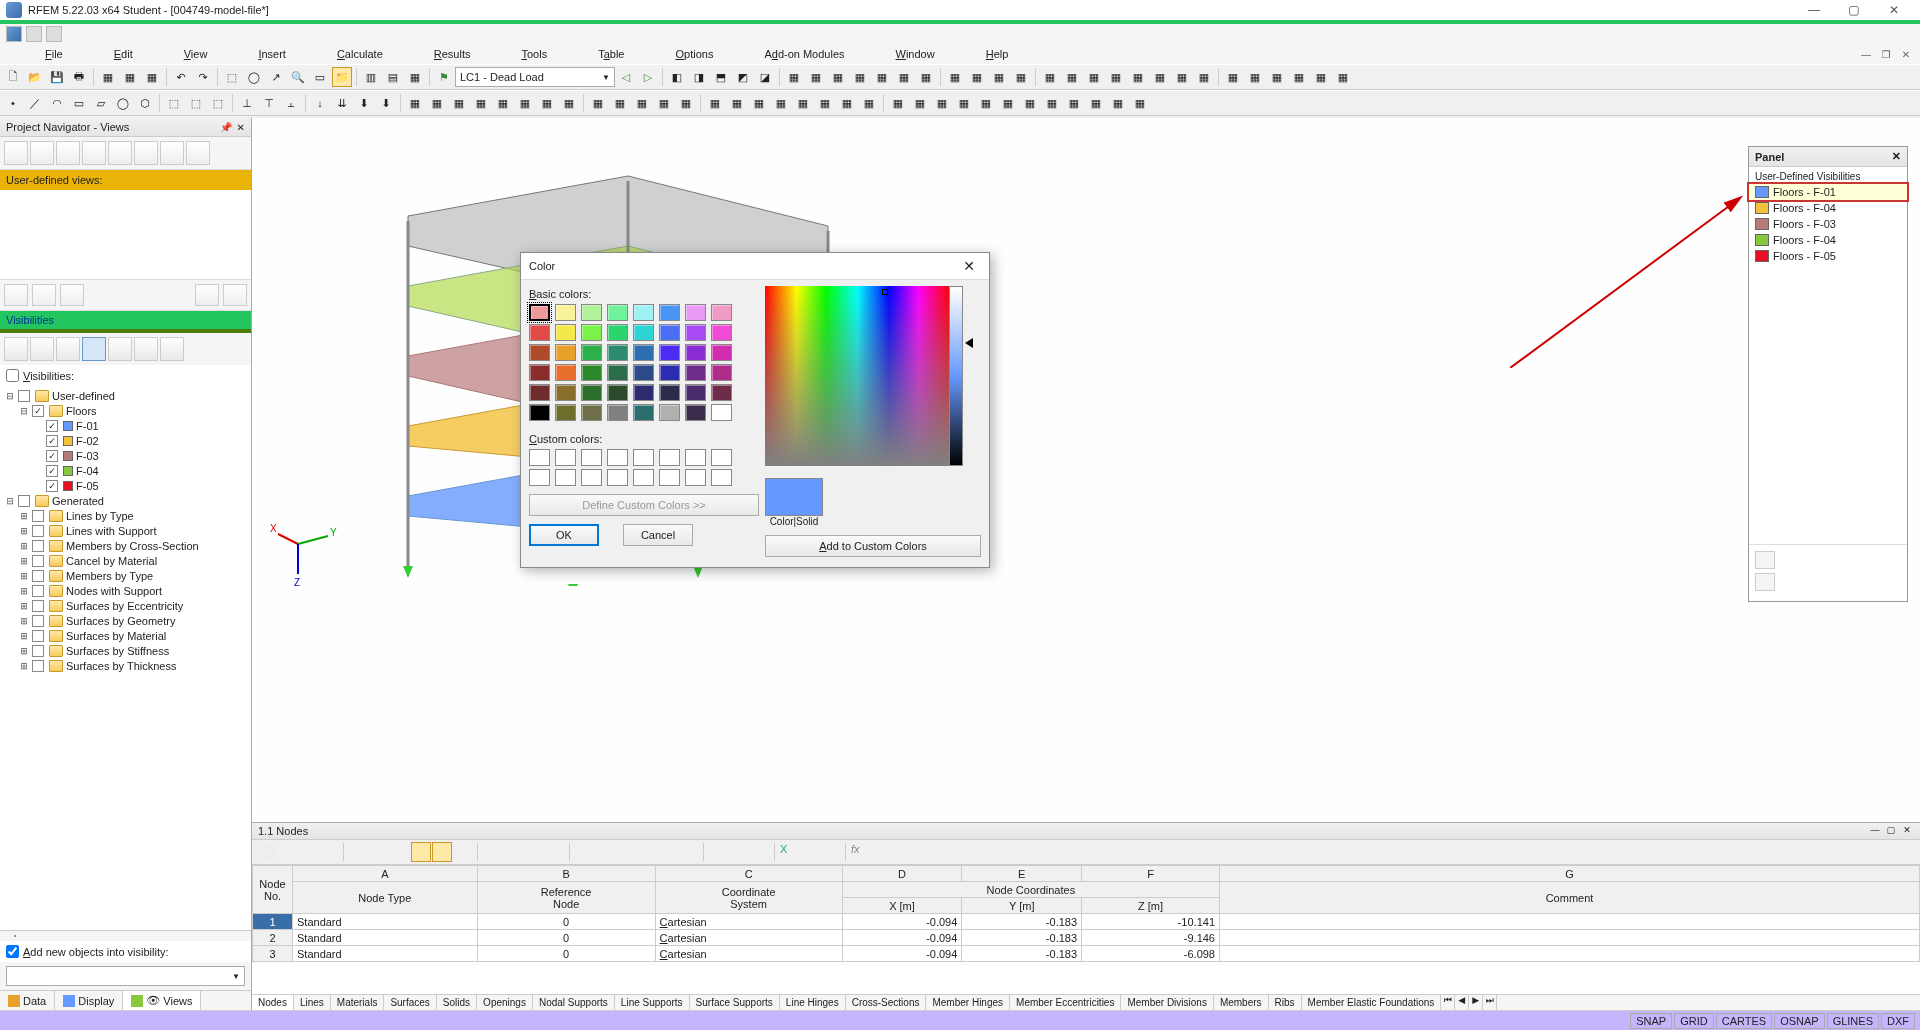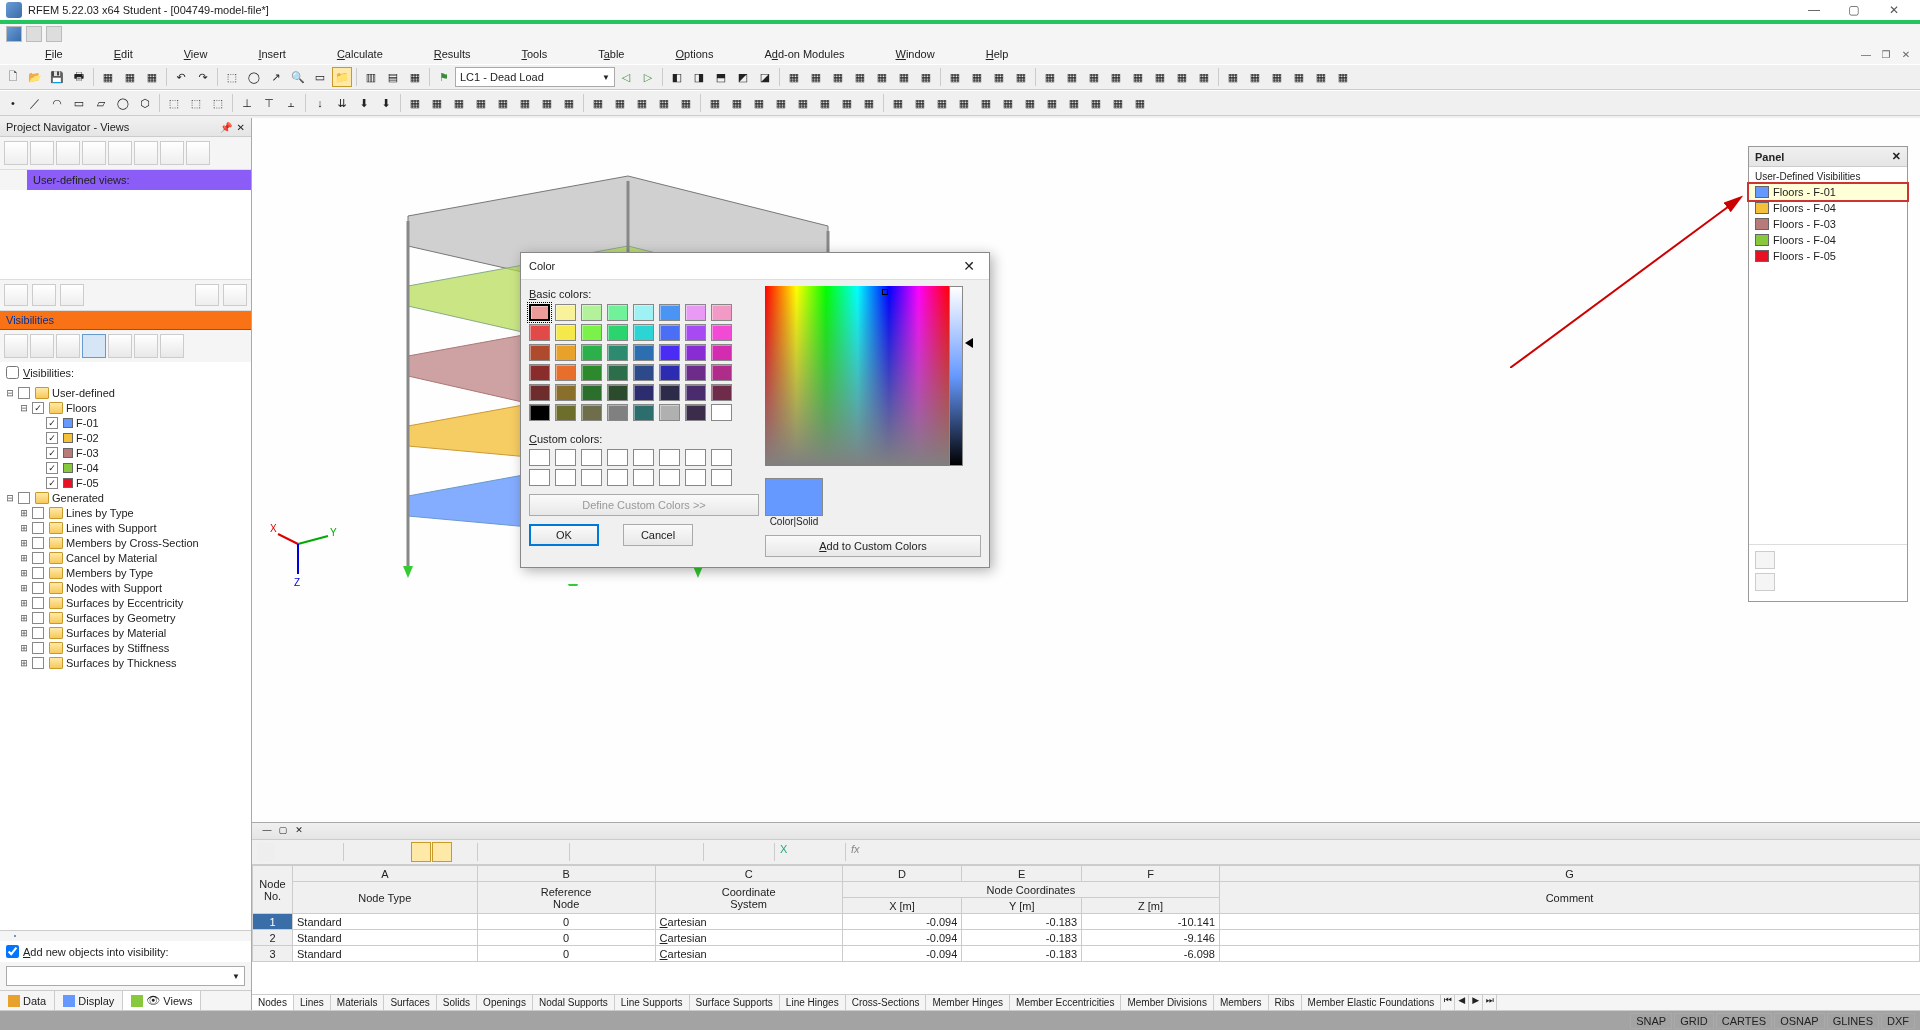--- a/index.html
+++ b/index.html
@@ -33,26 +33,26 @@
   
   .main-area { position:absolute; top:118px; left:0; right:0; bottom:20px; display:flex;}
   
   
   .left-panel { width:252px; background:#f5f5f5; border-right:1px solid #aaa; display:flex; flex-direction:column;}
   .panel-header { background: linear-gradient(#f0f0f0,#e5e5e5); border-bottom:1px solid #ccc; padding:3px 6px; font-size:11px; display:flex; align-items:center;}
   .panel-header .pin{margin-left:auto;font-size:10px;}
   .panel-header .x{margin-left:4px;font-size:10px;}
   .sub-toolbar{padding:4px;display:flex;gap:2px;background:#f5f5f5;border-bottom:1px solid #ddd;}
   .sub-toolbar .sb{width:24px;height:24px;border:1px solid #ccc;background:linear-gradient(#fff,#eee);}
-  .section-label{padding:4px 6px;background:#8b5cf6;margin-left:27px;}
+  .section-label{padding:4px 6px;background:#eab308;}
   .blank-area{background:#fff;flex:0 0 90px;border-bottom:1px solid #ddd;}
   .tool-row{padding:4px;display:flex;gap:4px;background:#f5f5f5;border-bottom:1px solid #ddd;}
   .tool-row .tb2{width:24px;height:22px;border:1px solid #ccc;background:linear-gradient(#fff,#eee);}
   .tool-row .spacer{flex:1;}
-  .sect-head{background:#f97316;padding:3px 6px;color:#003399;border-bottom:1px solid #4d7c0f;}
+  .sect-head{background:#22c55e;padding:3px 6px;color:#003399;border-bottom:4px solid #4d7c0f;}
   .vis-toolbar{padding:4px;display:flex;gap:2px;flex-wrap:wrap;}
   .vis-toolbar .vb{width:24px;height:24px;border:1px solid #ccc;background:linear-gradient(#fff,#e8e8e8);}
   .check-row{padding:4px 6px;display:flex;align-items:center;gap:4px;background:#fff;}
   .check-row input{margin:0;}
   
   
   .tree{background:#fff;flex:1;overflow:auto;padding:2px;}
   .tree-row{display:flex;align-items:center;height:15px;padding:0;white-space:nowrap;}
   .tree-row .tw{width:12px;text-align:center;font-size:9px;color:#555;cursor:default;}
   .tree-row .cb{width:12px;height:12px;border:1px solid #888;margin:0 2px;display:flex;align-items:center;justify-content:center;font-size:9px;background:#fff;}
@@ -96,21 +96,21 @@
   table.grid th, table.grid td{border:1px solid #ccc;padding:1px 4px;background:#fff;height:16px;}
   table.grid th{background:#f0f0f0;font-weight:normal;text-align:center;}
   table.grid .rowhdr{background:#f0f0f0;text-align:center;width:36px;}
   table.grid .rowhdr.sel{background:#3a6ea8;color:#fff;}
   .bg-tabs{display:flex;background:#f5f5f5;border-top:1px solid #ccc;overflow:hidden;}
   .bg-tabs .bgt{padding:2px 6px;border-right:1px solid #ccc;white-space:nowrap;font-size:10px;}
   .bg-tabs .bgt.active{background:#fff;}
   .bg-tabs .nav{width:14px;text-align:center;border-right:1px solid #ccc;font-size:9px;}
   
   
-  .status-bar{position:absolute;bottom:0;left:0;right:0;height:20px;background:#a3a3a3;border-top:1px solid #ccc;display:flex;align-items:center;padding:0 4px;font-size:11px;}
+  .status-bar{position:absolute;bottom:0;left:0;right:0;height:20px;background:#c4b5fd;border-top:1px solid #ccc;display:flex;align-items:center;padding:0 4px;font-size:11px;}
   .status-bar .sb-spacer{flex:1;}
   .status-bar .st{border:1px solid #aaa;padding:1px 5px;margin:0 1px;}
   
   
   .color-dialog{position:absolute;top:252px;left:520px;width:470px;background:#f0f0f0;border:1px solid #888;box-shadow:3px 3px 12px rgba(0,0,0,0.3);}
   .cd-title{background:#fff;padding:5px 8px;display:flex;align-items:center;border-bottom:1px solid #ddd;}
   .cd-title .t{flex:1;}
   .cd-title .x{width:24px;text-align:center;font-size:14px;}
   .cd-body{display:flex;padding:6px 8px 10px;}
   .cd-left{width:230px;}
@@ -588,20 +588,21 @@
         <div class="ri"></div>
       </div>
     </div>
 
     <div class="unit-lbl">[m]</div>
   </div>
 </div>
 
 <div class="bottom-grid">
   <div class="bg-title">
+    <span class="tt">1.1 Nodes</span>
     <span class="wb">—</span>
     <span class="wb">▢</span>
     <span class="wb">✕</span>
   </div>
   <div class="bg-toolbar">
     <div class="bt">
         <span style="background:#eee;"></span>
       </div>
     <div class="bt"></div>
     <div class="bt"></div>

